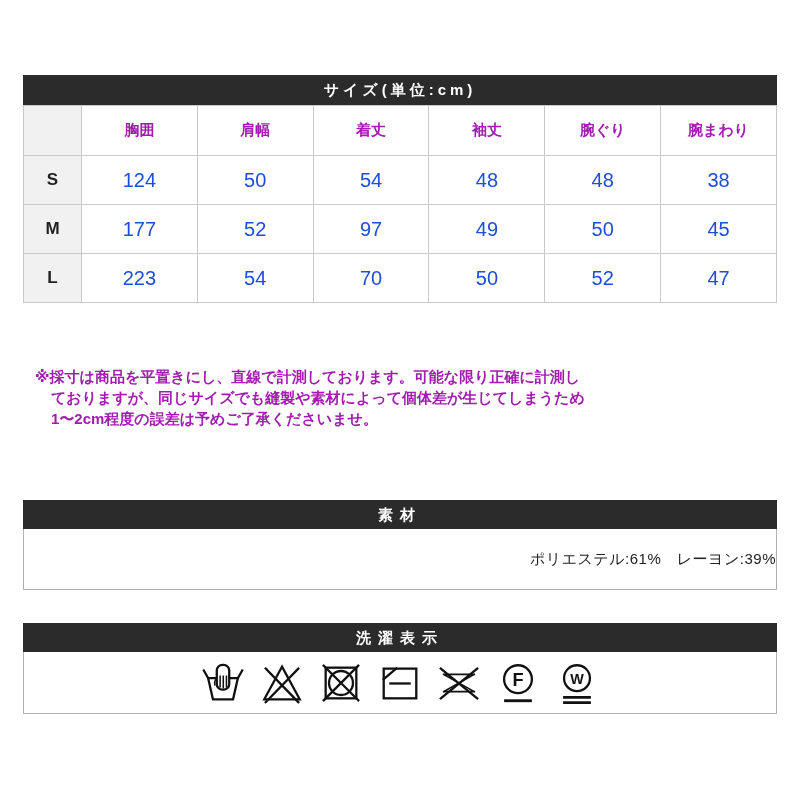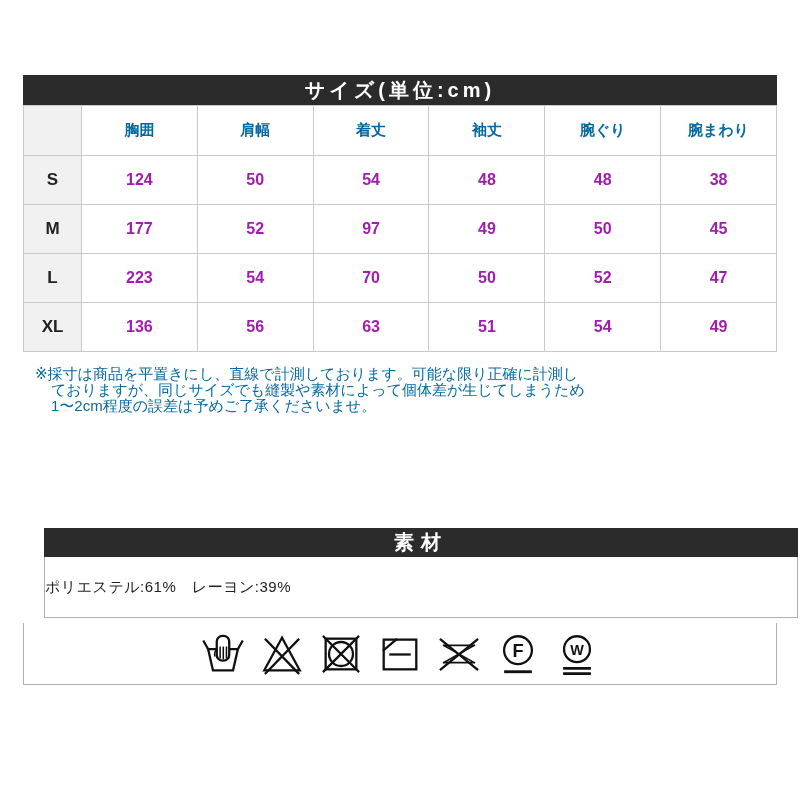--- a/index.html
+++ b/index.html
@@ -8,56 +8,57 @@
     font-family:"Liberation Sans","DejaVu Sans",sans-serif;
     color:#333;
   }
   .page { position:relative; width:800px; height:800px; overflow:hidden; }
 
   .section { position:absolute; left:23px; width:754px; }
 
   
   .bar {
     background:#2b2b2b; color:#ffffff;
-    font-weight:bold; font-size:20px;
+    font-weight:bold; font-size:15px;
     text-align:center; letter-spacing:4px;
     height:30px; line-height:30px;
   }
   .bar.wide-space { letter-spacing:7px; height:29px; line-height:29px; }
 
   
   #table-section { top:75px; }
   table.size-table { width:754px; border-collapse:collapse; table-layout:fixed; }
   .size-table th, .size-table td {
     border:1px solid #c9c9c9; text-align:center; vertical-align:middle;
     padding:0;
   }
   .size-table col.label-col { width:58px; }
-  .size-table thead th { height:49px; font-size:15px; font-weight:bold; color:#0369a1; background:#ffffff; }
+  .size-table thead th { height:49px; font-size:15px; font-weight:bold; color:#a21caf; background:#ffffff; }
   .size-table thead th.corner { background:#f1f1f1; }
   .size-table tbody th { background:#f1f1f1; font-size:17px; font-weight:bold; color:#222; }
-  .size-table tbody td { height:48px; font-size:16px; font-weight:bold; color:#a21caf; background:#ffffff; }
+  .size-table tbody td { height:48px; font-size:20px; font-weight:normal; color:#1d4ed8; background:#ffffff; }
 
   
   #notes { top:366px; padding-left:12px; width:700px; }
   .note {
     margin:0 0 22px 0;
-    font-size:15px; line-height:16px; color:#0369a1;
+    font-size:15px; line-height:21px; color:#a21caf;
     padding-left:16px; text-indent:-16px;
     white-space:pre-line;
-  }
-
-  
-  #material { top:528px;margin-left:21px; }
+    font-weight:bold;
+  }
+
+  
+  #material { top:500px; }
   #washing  { top:623px; }
   .content-box {
     border:1px solid #b0b0b0; border-top:none;
     background:#ffffff; box-sizing:border-box;
   }
-  #material .content-box { height:61px; text-align:left; }
+  #material .content-box { height:61px; text-align:right; }
   #material .content-box p { margin:0; padding-top:21px; font-size:15px; color:#222; letter-spacing:0.5px; }
   #washing .content-box {
     height:62px;
     display:flex; align-items:center; justify-content:center; gap:13px;
   }
   .care { display:block; }
   .care svg { display:block; width:46px; height:48px; }
   .care svg path, .care svg rect, .care svg circle, .care svg polyline {
     fill:none; stroke:#111; stroke-width:2.4; stroke-linecap:square;
   }
@@ -114,49 +115,43 @@
           </tr>
           <tr>
             <th>L</th>
             <td>223</td>
             <td>54</td>
             <td>70</td>
             <td>50</td>
             <td>52</td>
             <td>47</td>
           </tr>
-          <tr>
-            <th>XL</th>
-            <td>136</td>
-            <td>56</td>
-            <td>63</td>
-            <td>51</td>
-            <td>54</td>
-            <td>49</td>
-          </tr>
         </tbody>
     </table>
   </section>
 
   <section class="section" id="notes">
     <p class="note">※採寸は商品を平置きにし、直線で計測しております。可能な限り正確に計測し
 ておりますが、同じサイズでも縫製や素材によって個体差が生じてしまうため
 1〜2cm程度の誤差は予めご了承くださいませ。</p>
   </section>
 
   <section class="section" id="material">
     <div class="bar wide-space">
       <span>素材</span>
     </div>
     <div class="content-box">
       <p>ポリエステル:61%　レーヨン:39%</p>
     </div>
   </section>
 
   <section class="section" id="washing">
+    <div class="bar wide-space">
+      <span>洗濯表示</span>
+    </div>
     <div class="content-box" id="wash-icons">
         <span class="care">
   <svg viewBox="0 0 48 48" aria-hidden="true">
     <path d="M4 11 L8.5 19 L39.5 19 L44 11"></path>
     <path d="M8.5 19 L13.5 41 L34.5 41 L39.5 19"></path>
     <rect class="whitefill" x="17.5" y="5" width="13" height="26" rx="6"></rect>
     <path class="thin" d="M21 17 L21 28 M24.3 17 L24.3 29 M27.6 17 L27.6 28"></path>
     <path class="thin" d="M17.5 19 Q14.5 22 15.5 26"></path>
   </svg>
 </span>

